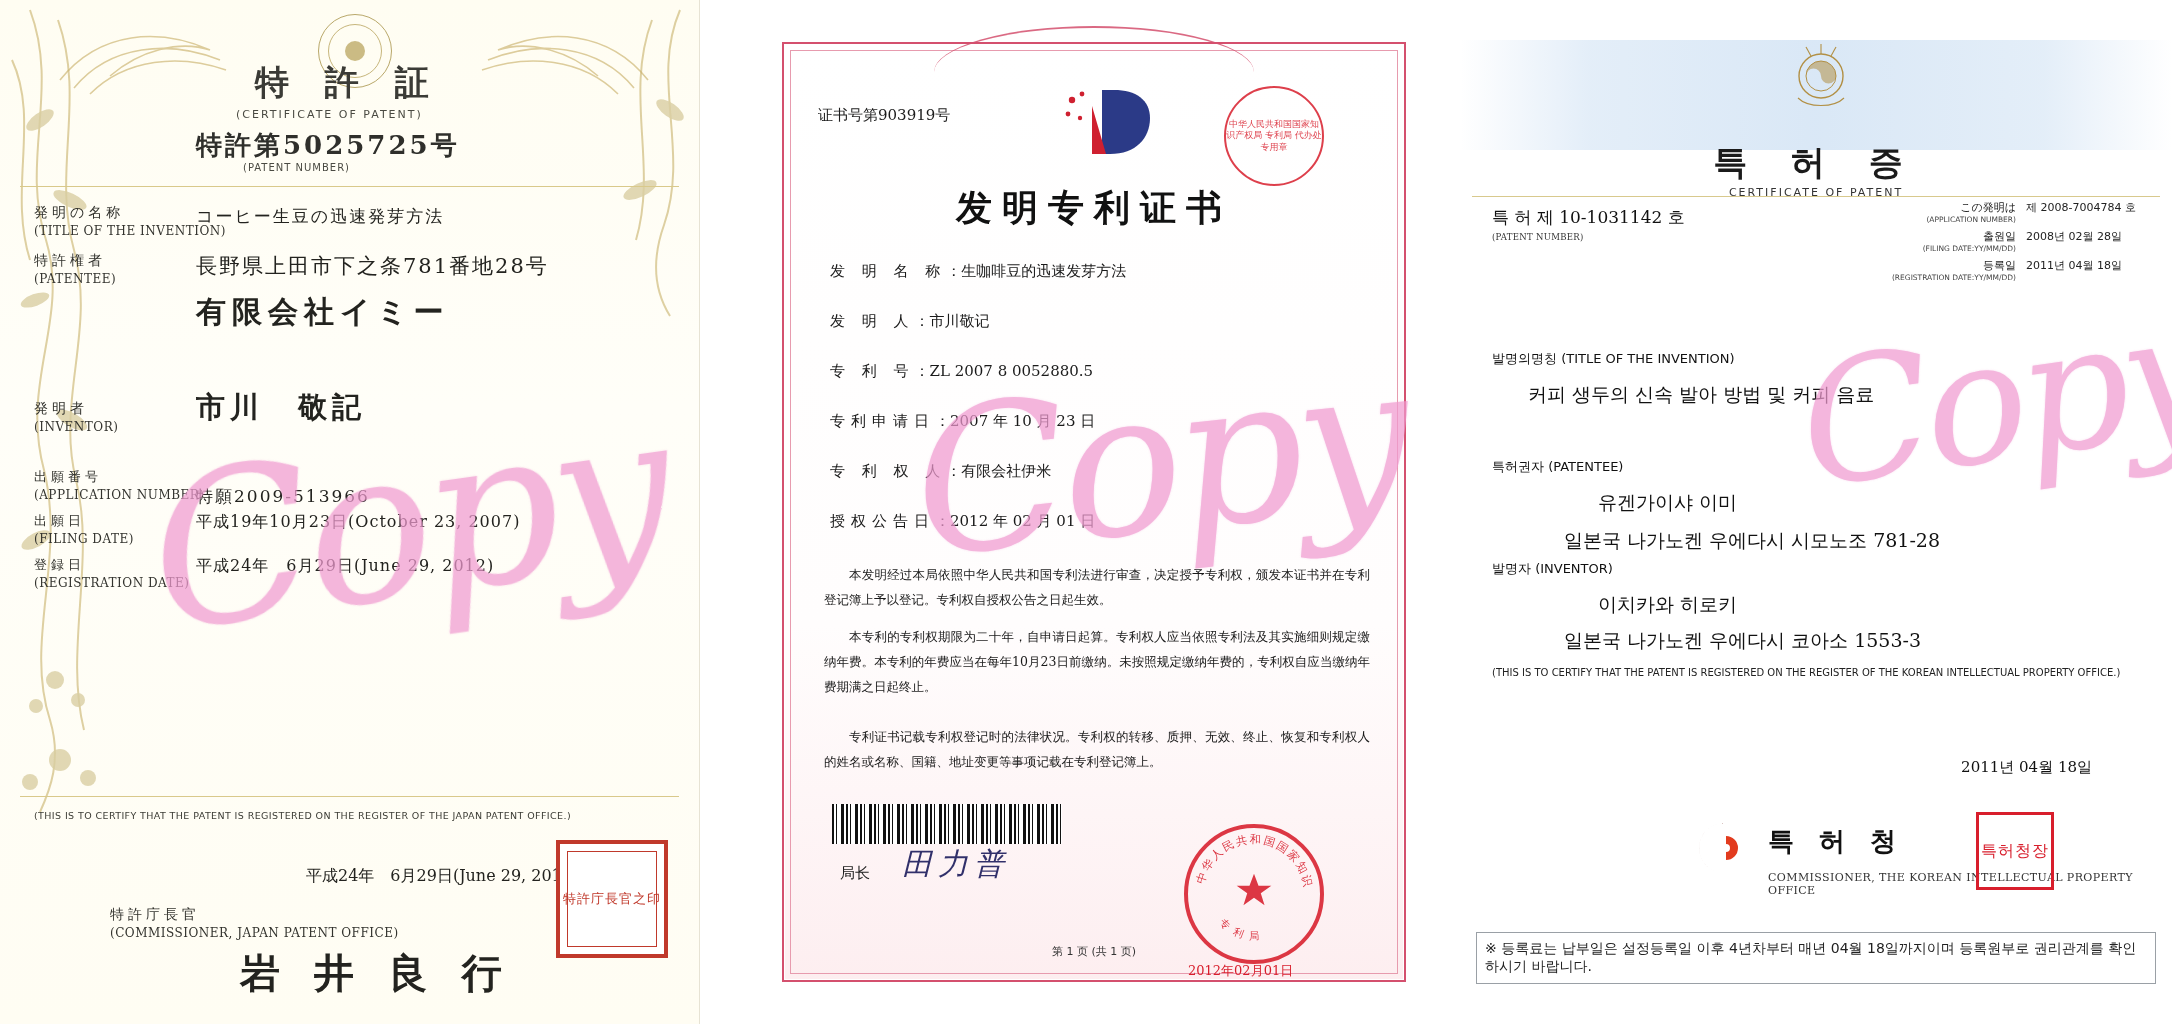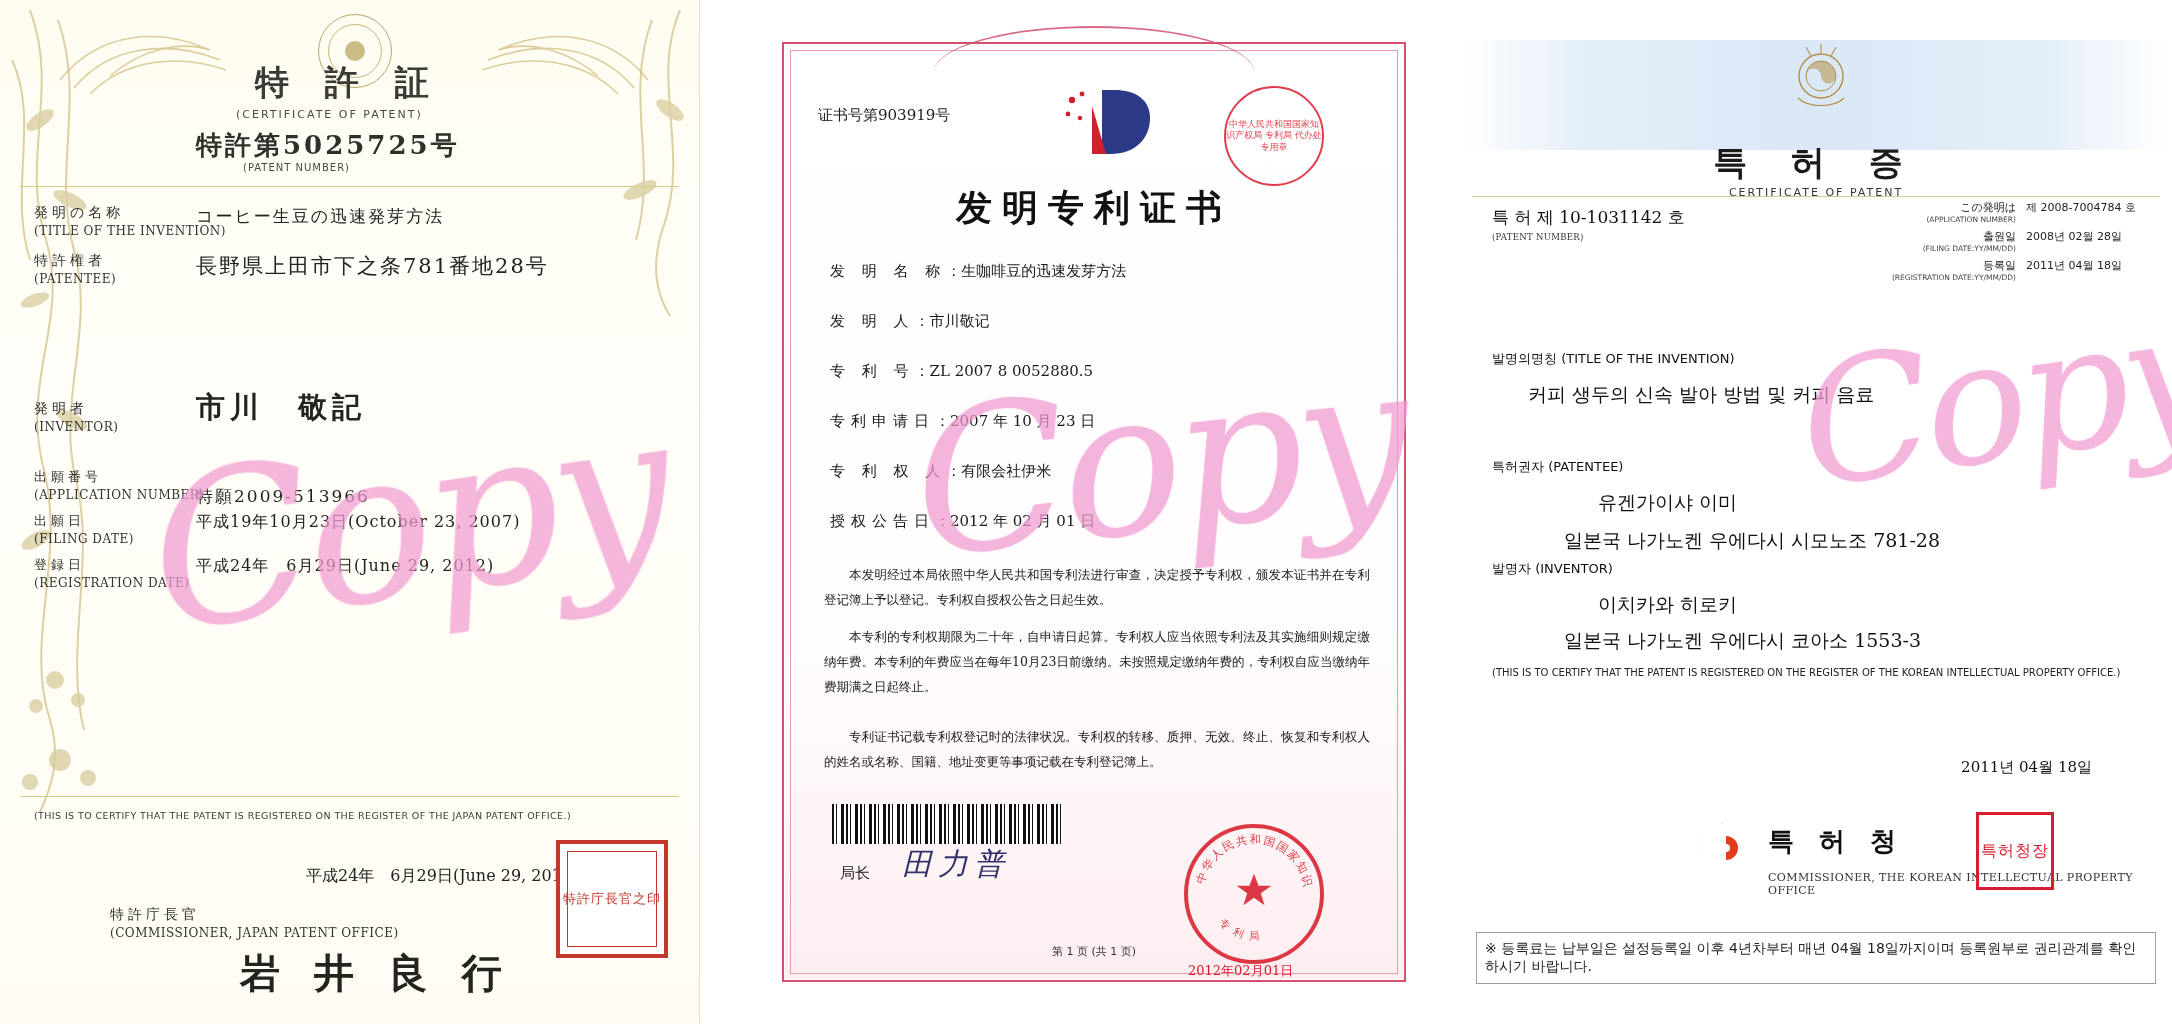--- a/index.html
+++ b/index.html
@@ -176,20 +176,21 @@
 
       <div class="jp-lbl" style="left:34px;top:204px">
         <span>発明の名称</span><small>(TITLE OF THE INVENTION)</small>
       </div>
       <div class="jp-val" style="left:196px;top:205px;font-size:17px;letter-spacing:2px">コーヒー生豆の迅速発芽方法</div>
 
       <div class="jp-lbl" style="left:34px;top:252px">
         <span>特許権者</span><small>(PATENTEE)</small>
       </div>
       <div class="jp-val" style="left:196px;top:252px;font-size:21px;letter-spacing:2px">長野県上田市下之条781番地28号</div>
+      <div class="jp-val" style="left:196px;top:292px;font-size:30px;letter-spacing:6px;font-weight:700">有限会社イミー</div>
 
       <div class="jp-lbl" style="left:34px;top:400px">
         <span>発明者</span><small>(INVENTOR)</small>
       </div>
       <div class="jp-val" style="left:196px;top:388px;font-size:29px;letter-spacing:5px;font-weight:700">市川　敬記</div>
 
       <div class="jp-lbl" style="left:34px;top:468px;font-size:13px">
         <span>出願番号</span><small>(APPLICATION NUMBER)</small>
       </div>
       <div class="jp-val" style="left:196px;top:485px;font-size:17px;letter-spacing:2px">特願2009-513966</div>

